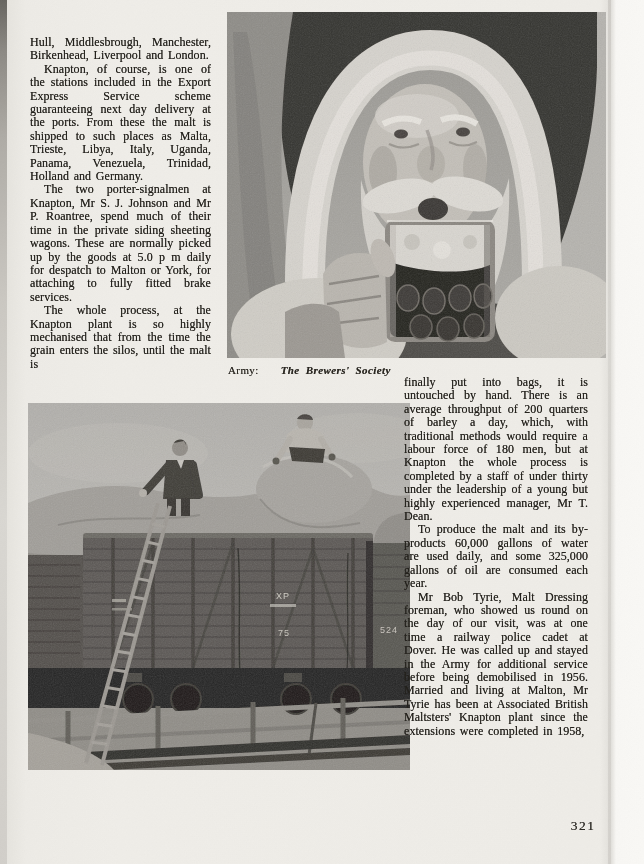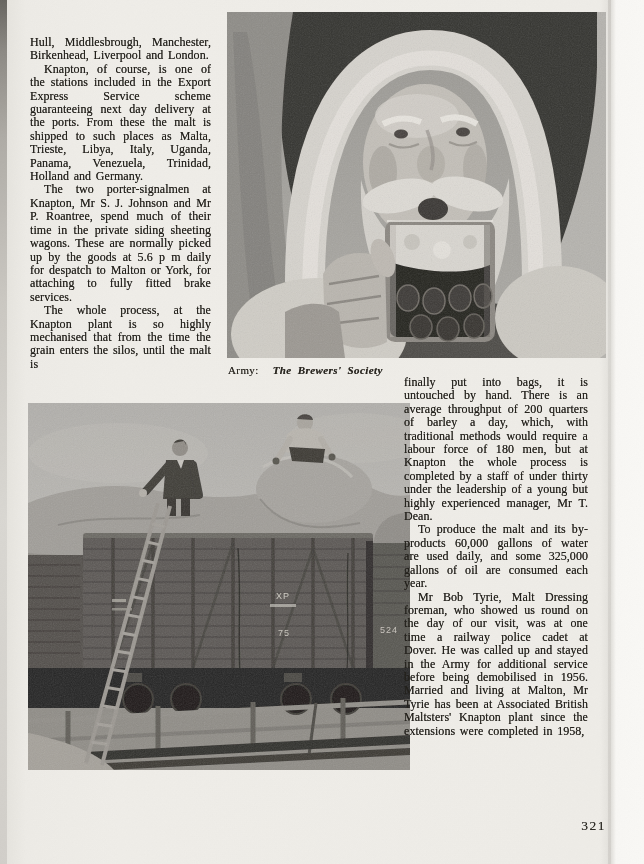--- a/index.html
+++ b/index.html
@@ -23,42 +23,42 @@
        text-shadow:0 0 .45px rgba(33,31,26,.75);}
   .col p{margin:0;text-indent:14px;}
   .col p.cont{text-indent:0;}
   .col-left{left:30px;top:36px;width:181px;}
   .col-right{left:404px;top:376px;width:184px;}
   figure{margin:0;position:absolute;overflow:hidden;}
   .photo-santa{left:227px;top:12px;width:379px;height:346px;}
   .photo-wagon{left:28px;top:403px;width:382px;height:367px;}
   .credit{position:absolute;left:228px;top:364px;width:360px;font-size:11px;
           color:#28251f;letter-spacing:.4px;text-shadow:0 0 .4px rgba(40,37,31,.7);}
-  .credit em{font-weight:bold;margin-left:14px;word-spacing:3px;}
+  .credit em{font-weight:bold;margin-left:22px;word-spacing:3px;}
   .caption{position:absolute;left:28px;top:781px;width:398px;font-style:italic;
            font-size:12.6px;line-height:15.5px;text-align:justify;word-spacing:2.5px;
            color:#23211c;text-shadow:0 0 .45px rgba(35,33,28,.7);}
-  .page-number{position:absolute;left:560px;top:818px;width:46px;text-align:right;
+  .page-number{position:absolute;left:560px;top:818px;width:46px;text-align:center;
                font-size:13.5px;letter-spacing:1.5px;color:#2a2823;
                text-shadow:0 0 .5px rgba(42,40,35,.7);}
   svg{display:block;}
   .page-grain{position:absolute;left:0;top:0;pointer-events:none;}
 </style>
 </head>
 <body>
 
 <div class="scan">
 
   <div class="edge-left"></div>
   <div class="edge-right-line"></div>
 
   <div class="col col-left">
     <p class="cont">Hull, Middlesbrough, Manchester, Birkenhead, Liverpool and London.</p>
     <p>Knapton, of course, is one of the stations included in the Export Express Service scheme guaranteeing next day delivery at the ports. From these the malt is shipped to such places as Malta, Trieste, Libya, Italy, Uganda, Panama, Venezuela, Trinidad, Holland and Germany.</p>
-    <p>The two porter-signalmen at Knapton, Mr S. J. Johnson and Mr P. Roantree, spend much of their time in the private siding sheeting wagons. These are normally picked up by the goods at 5.6 p m daily for despatch to Malton or York, for attaching to fully fitted brake services.</p>
+    <p>The two porter-signalmen at Knapton, Mr S. J. Johnson and Mr P. Roantree, spend much of their time in the private siding sheeting wagons. These are normally picked up by the goods at 5.0 p m daily for despatch to Malton or York, for attaching to fully fitted brake services.</p>
     <p>The whole process, at the Knapton plant is so highly mechanised that from the time the grain enters the silos, until the malt is</p>
   </div>
 
   <figure class="photo-santa" aria-label="Father Christmas figure in a fur-trimmed hood drinking beer from a dimpled glass tankard">
     <svg width="379" height="346" viewBox="0 0 379 346">
       <defs>
         <linearGradient id="sbg" x1="0" y1="0" x2="0" y2="1">
           <stop offset="0" stop-color="#9a9893"></stop>
             <stop offset="1" stop-color="#aba9a4"></stop>
         </linearGradient>

